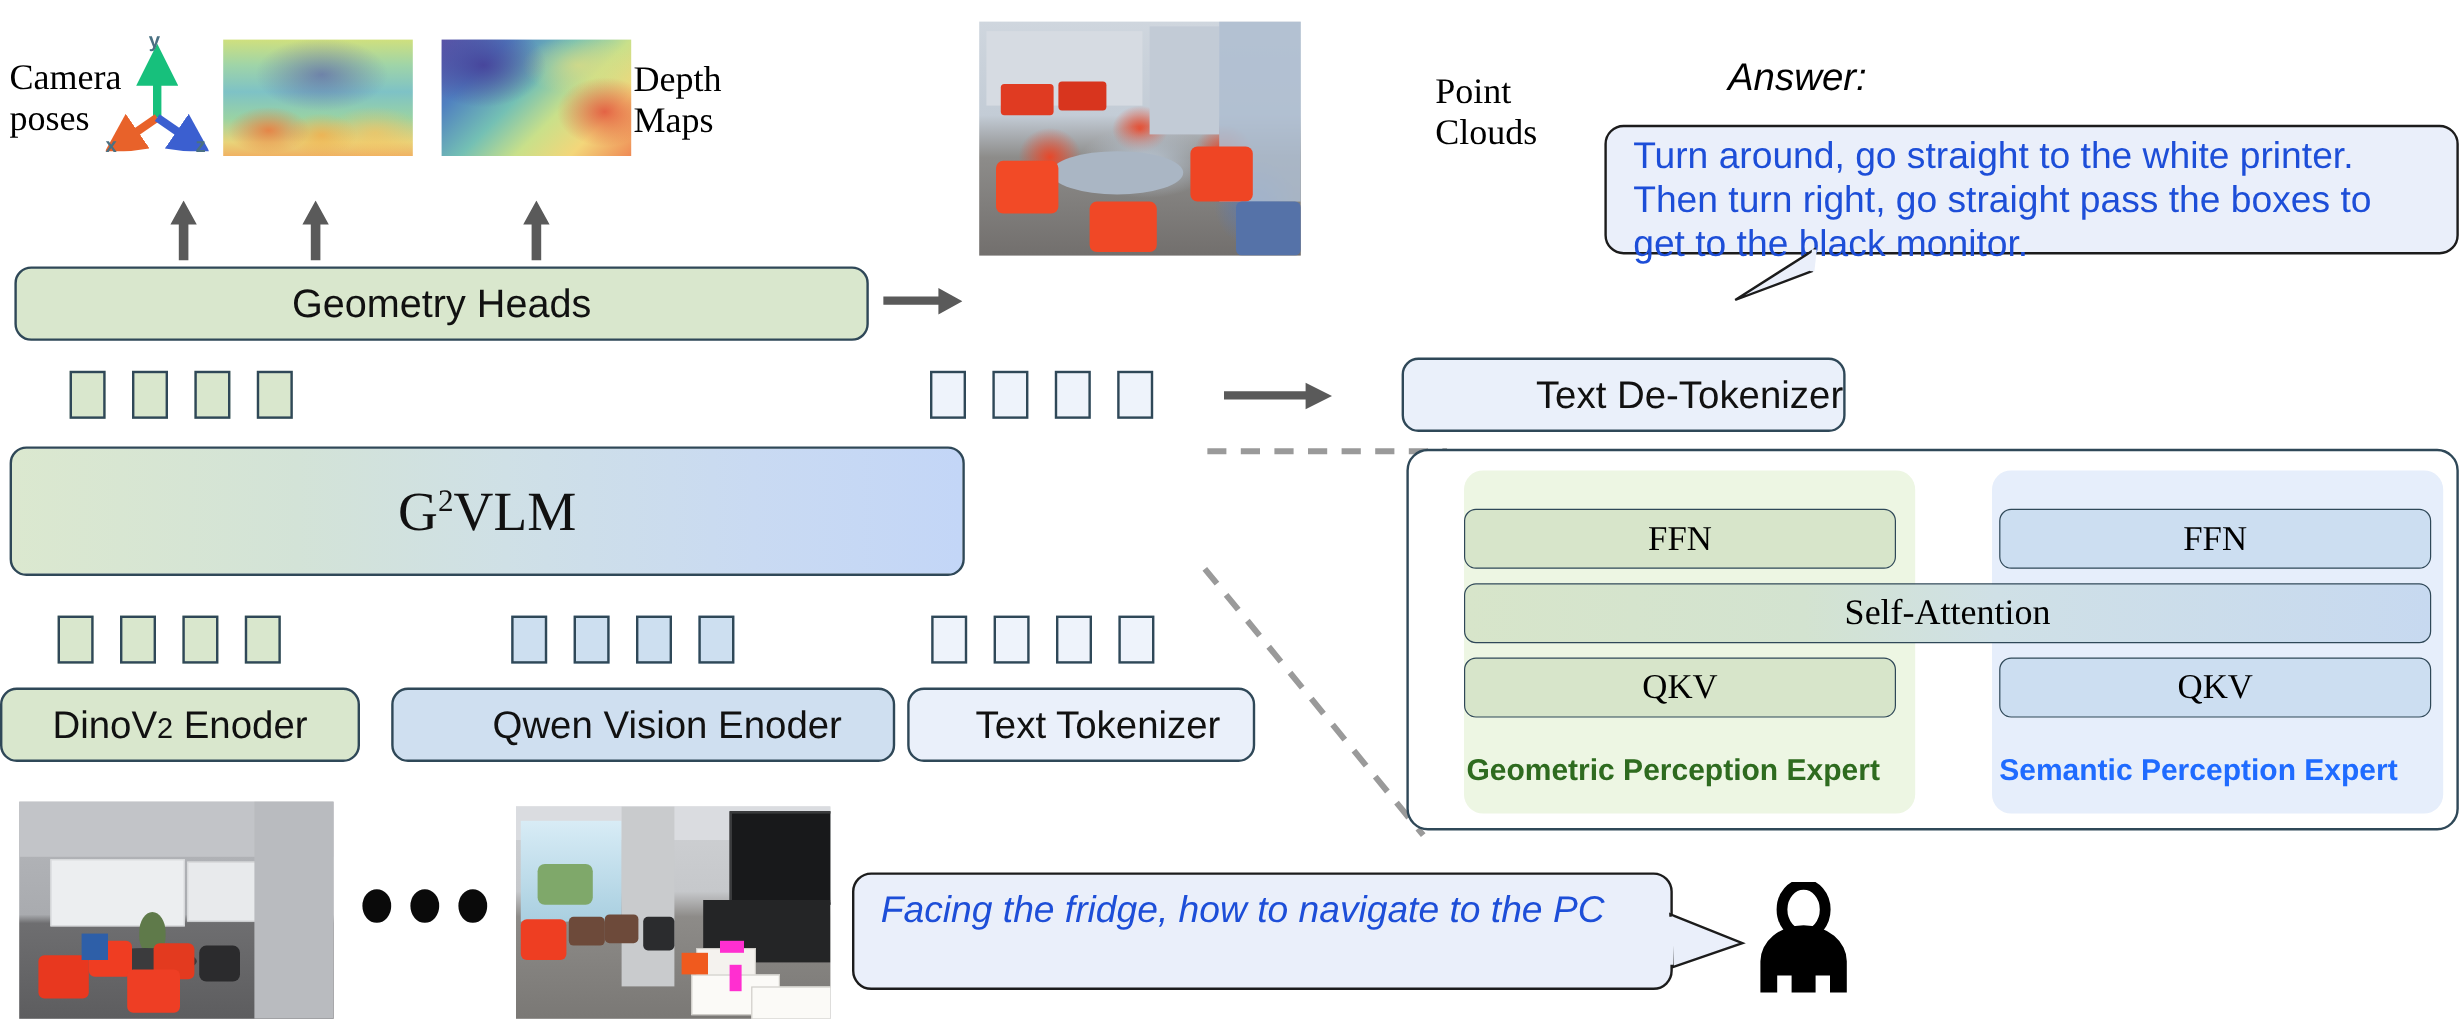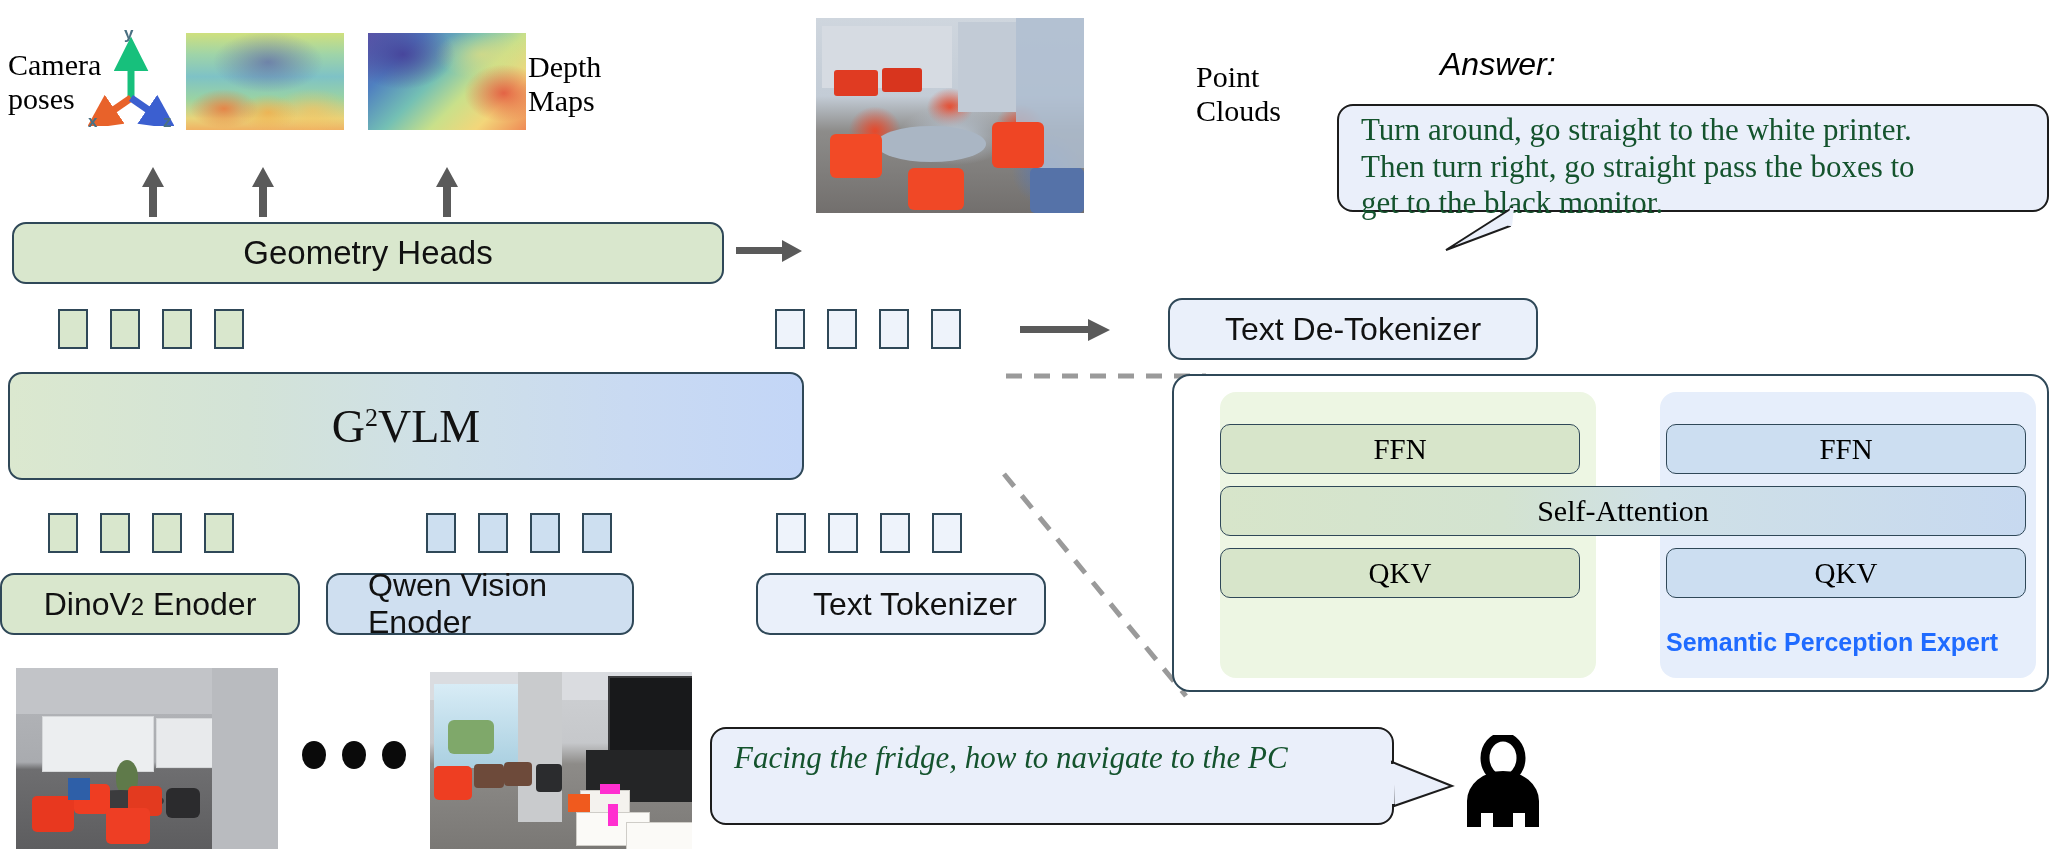--- a/index.html
+++ b/index.html
@@ -19,21 +19,21 @@
 
   
   .tok{position:absolute;border:2px solid #2f4858;box-sizing:border-box;}
   .tok-g{background:#d9e7cd;}
   .tok-b{background:#cddff0;}
   .tok-p{background:#eef3fb;}
 
   
   .bubble{position:absolute;background:#eaeffa;border:2px solid #1c1c1c;
           border-radius:16px;box-sizing:border-box;}
-  .bubble .txt{font-family:Liberation Serif, serif;color:#14532d;}
+  .bubble .txt{font-family:Liberation Sans, sans-serif;color:#1d4ed8;}
 
   
   .dash{position:absolute;background:transparent;}
 
   
   #expert-panel{position:absolute;border:2px solid #2f4858;border-radius:18px;
                 background:#ffffff;box-sizing:border-box;}
   .expert-col{position:absolute;border-radius:16px;box-sizing:border-box;}
   .col-green{background:#edf6e3;}
   .col-blue{background:#e6eefb;}
@@ -179,21 +179,21 @@
 <div class="tok tok-p" style="left:827px;top:309px;width:30px;height:40px;"></div>
 <div class="tok tok-p" style="left:879px;top:309px;width:30px;height:40px;"></div>
 <div class="tok tok-p" style="left:931px;top:309px;width:30px;height:40px;"></div>
 
 <div class="abs" style="left:1020px;top:318px;width:90px;height:24px;">
   <svg width="90" height="24" viewBox="0 0 90 24">
       <path d="M0,8 L68,8 L68,1 L90,12 L68,23 L68,15 L0,15 Z" fill="#5a5a5a"></path>
     </svg>
 </div>
 
-<div class="box box-pale" style="left:1168px;top:298px;width:370px;height:62px;font-size:32px;">
+<div class="box box-pale" style="left:1168px;top:298px;width:370px;height:62px;font-size:32px;justify-content:flex-end;">
   <span>Text De-Tokenizer</span>
 </div>
 
 <div class="box" style="left:8px;top:372px;width:796px;height:108px;font-size:46px;
             background:linear-gradient(to right,#dbe8cf 0%,#d3e3d7 30%,#cfe0e6 52%,#c9daf2 78%,#c3d6f7 100%);
             font-family:'Liberation Serif',serif;">
   <span>
     <span>G</span><sup style="font-size:26px;">2</sup><span>VLM</span>
   </span>
 </div>
@@ -221,21 +221,21 @@
 
 <div class="tok tok-p" style="left:776px;top:513px;width:30px;height:40px;"></div>
 <div class="tok tok-p" style="left:828px;top:513px;width:30px;height:40px;"></div>
 <div class="tok tok-p" style="left:880px;top:513px;width:30px;height:40px;"></div>
 <div class="tok tok-p" style="left:932px;top:513px;width:30px;height:40px;"></div>
 
 <div class="box box-green" style="left:0px;top:573px;width:300px;height:62px;font-size:32px;">
   <span><span>DinoV</span><span style="font-size:24px;">2</span><span> Enoder</span></span>
 </div>
 
-<div class="box box-blue" style="left:326px;top:573px;width:308px;height:62px;font-size:32px;padding-left:40px;">
+<div class="box box-blue" style="left:326px;top:573px;width:420px;height:62px;font-size:32px;padding-left:40px;">
   <span>Qwen Vision Enoder</span>
 </div>
 
 <div class="box box-pale" style="left:756px;top:573px;width:290px;height:62px;font-size:32px;padding-left:28px;">
   <span>Text Tokenizer</span>
 </div>
 
 <div class="img" style="left:16px;top:668px;width:262px;height:181px;
             background:linear-gradient(to bottom,#b6b8bc 0%,#a9abaf 52%,#6e6e70 56%,#5d5d5f 100%);">
   <div class="abs" style="left:0;top:0;width:262px;height:46px;background:#c2c4c8;"></div>
@@ -314,14 +314,15 @@
     <span>Self-Attention</span>
   </div>
 
   <div class="blk blk-g" style="left:46px;top:172px;width:360px;height:50px;font-size:29px;">
     <span>QKV</span>
   </div>
   <div class="blk blk-b" style="left:492px;top:172px;width:360px;height:50px;font-size:29px;">
     <span>QKV</span>
   </div>
 
+  <div class="expert-cap" style="left:48px;top:252px;width:372px;font-size:25px;color:#2e6b1f;">Geometric Perception Expert</div>
   <div class="expert-cap" style="left:492px;top:252px;width:372px;font-size:25px;color:#1f6bff;">Semantic Perception Expert</div>
 </div>
 
 </body></html>

